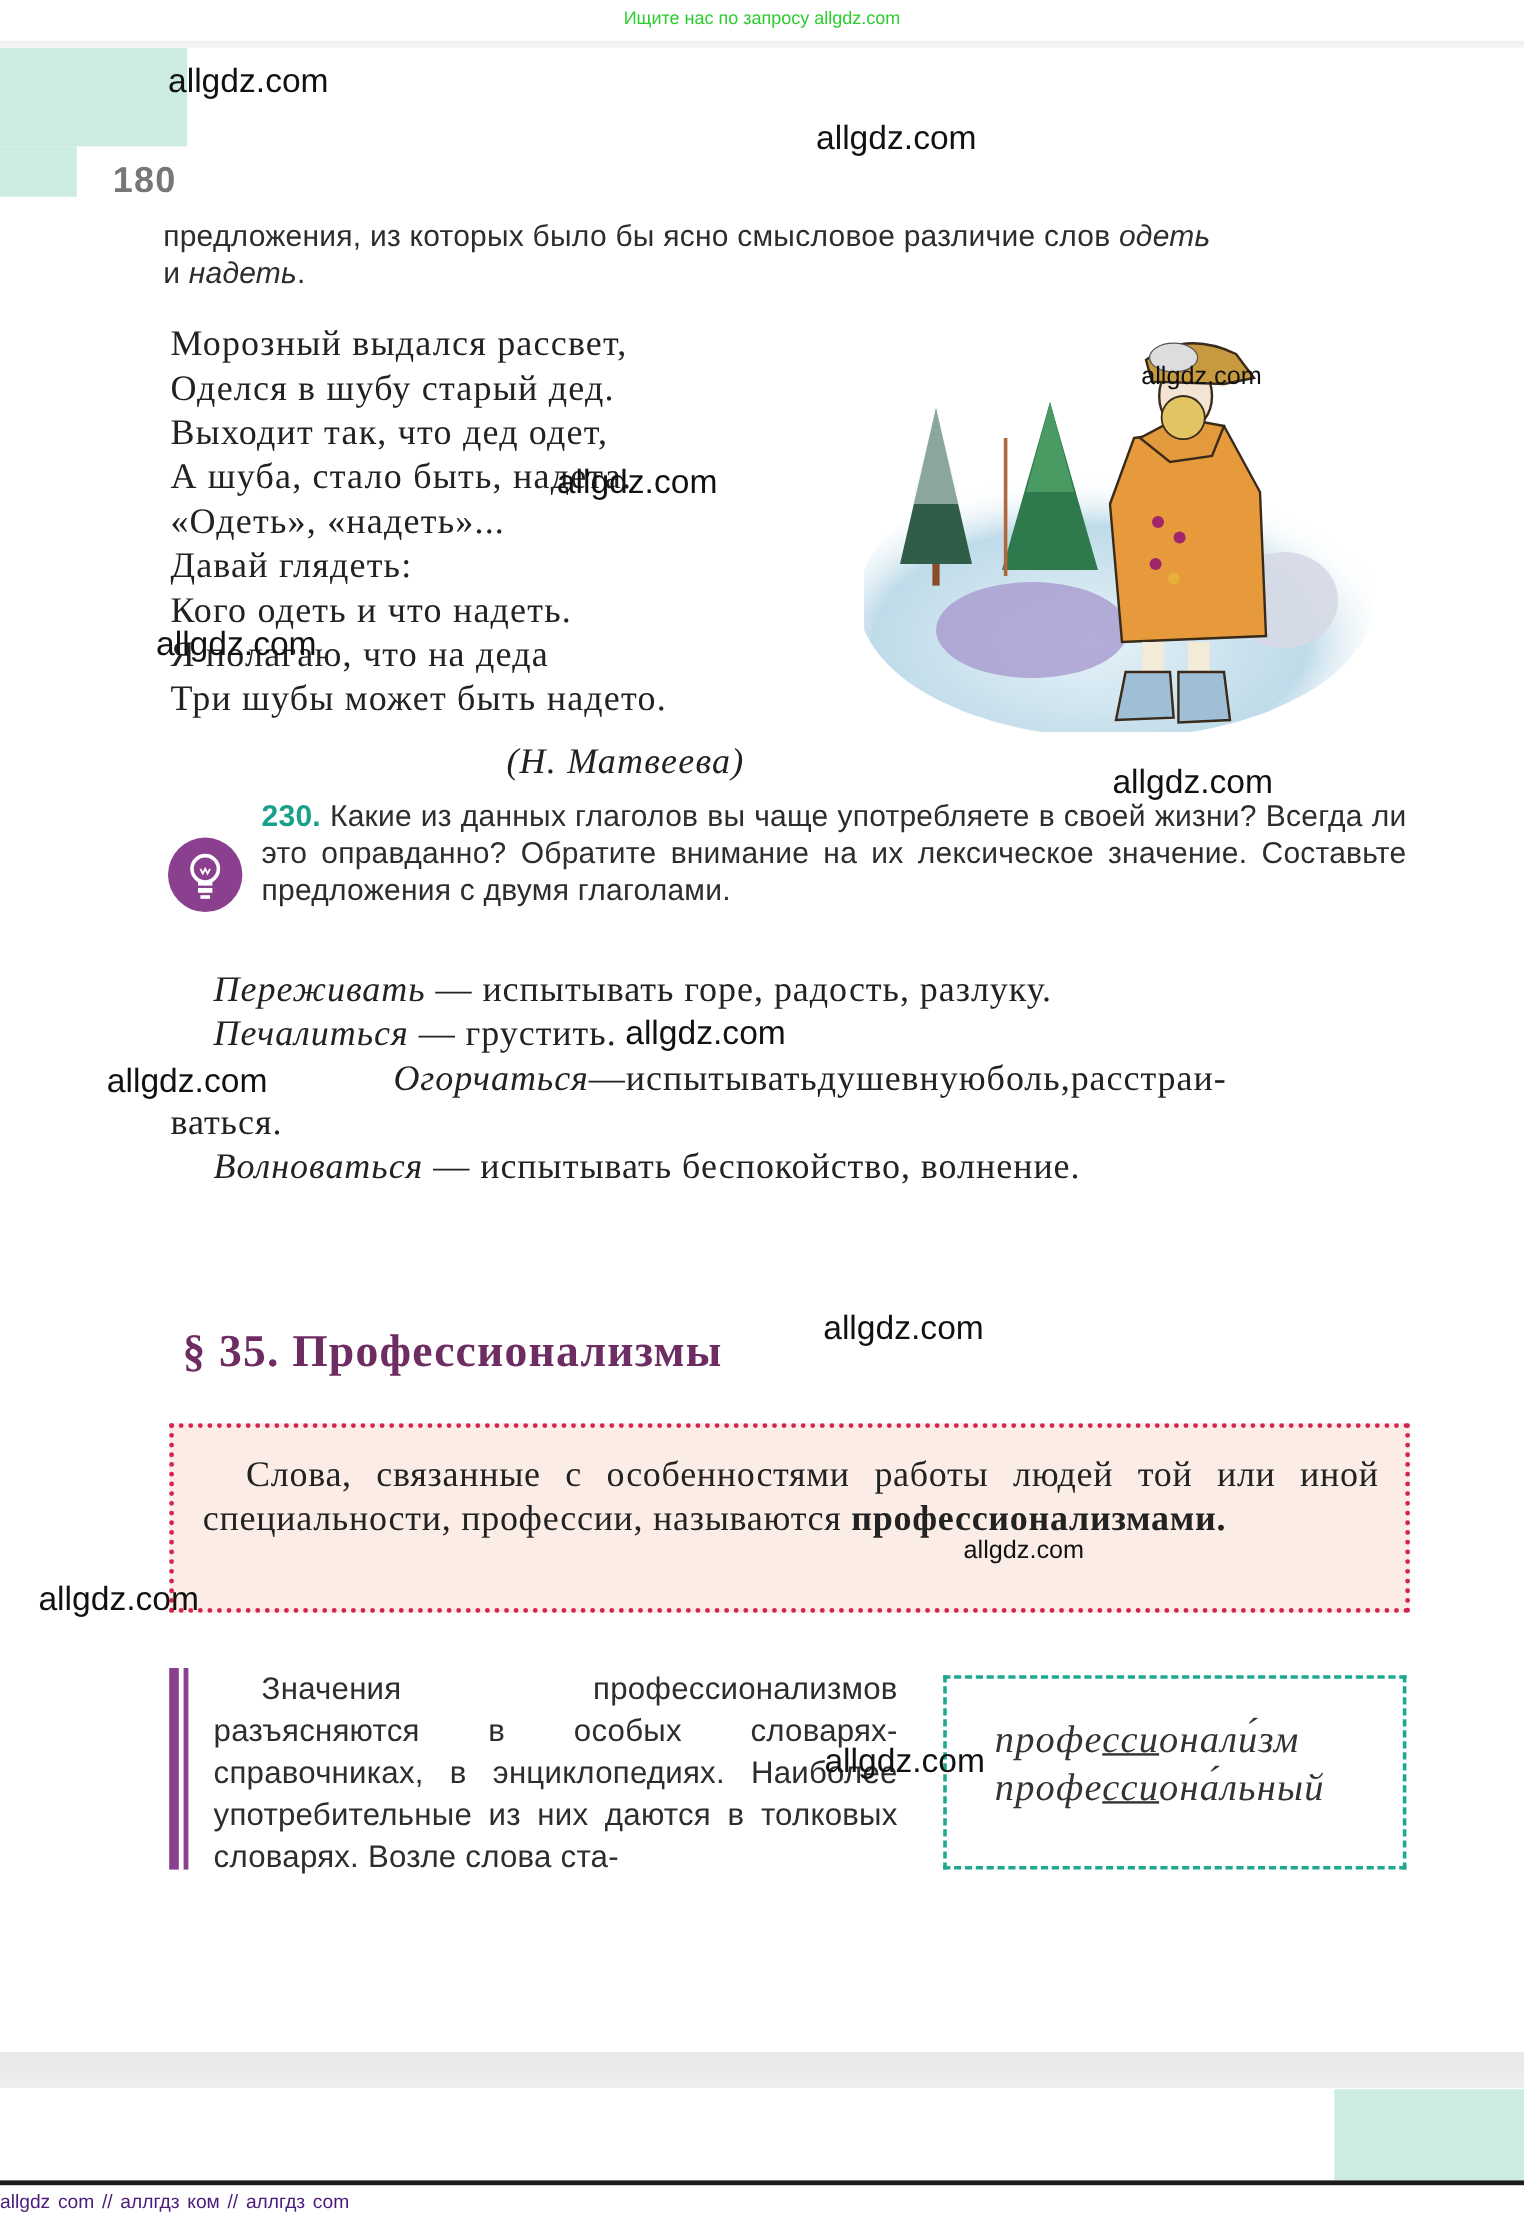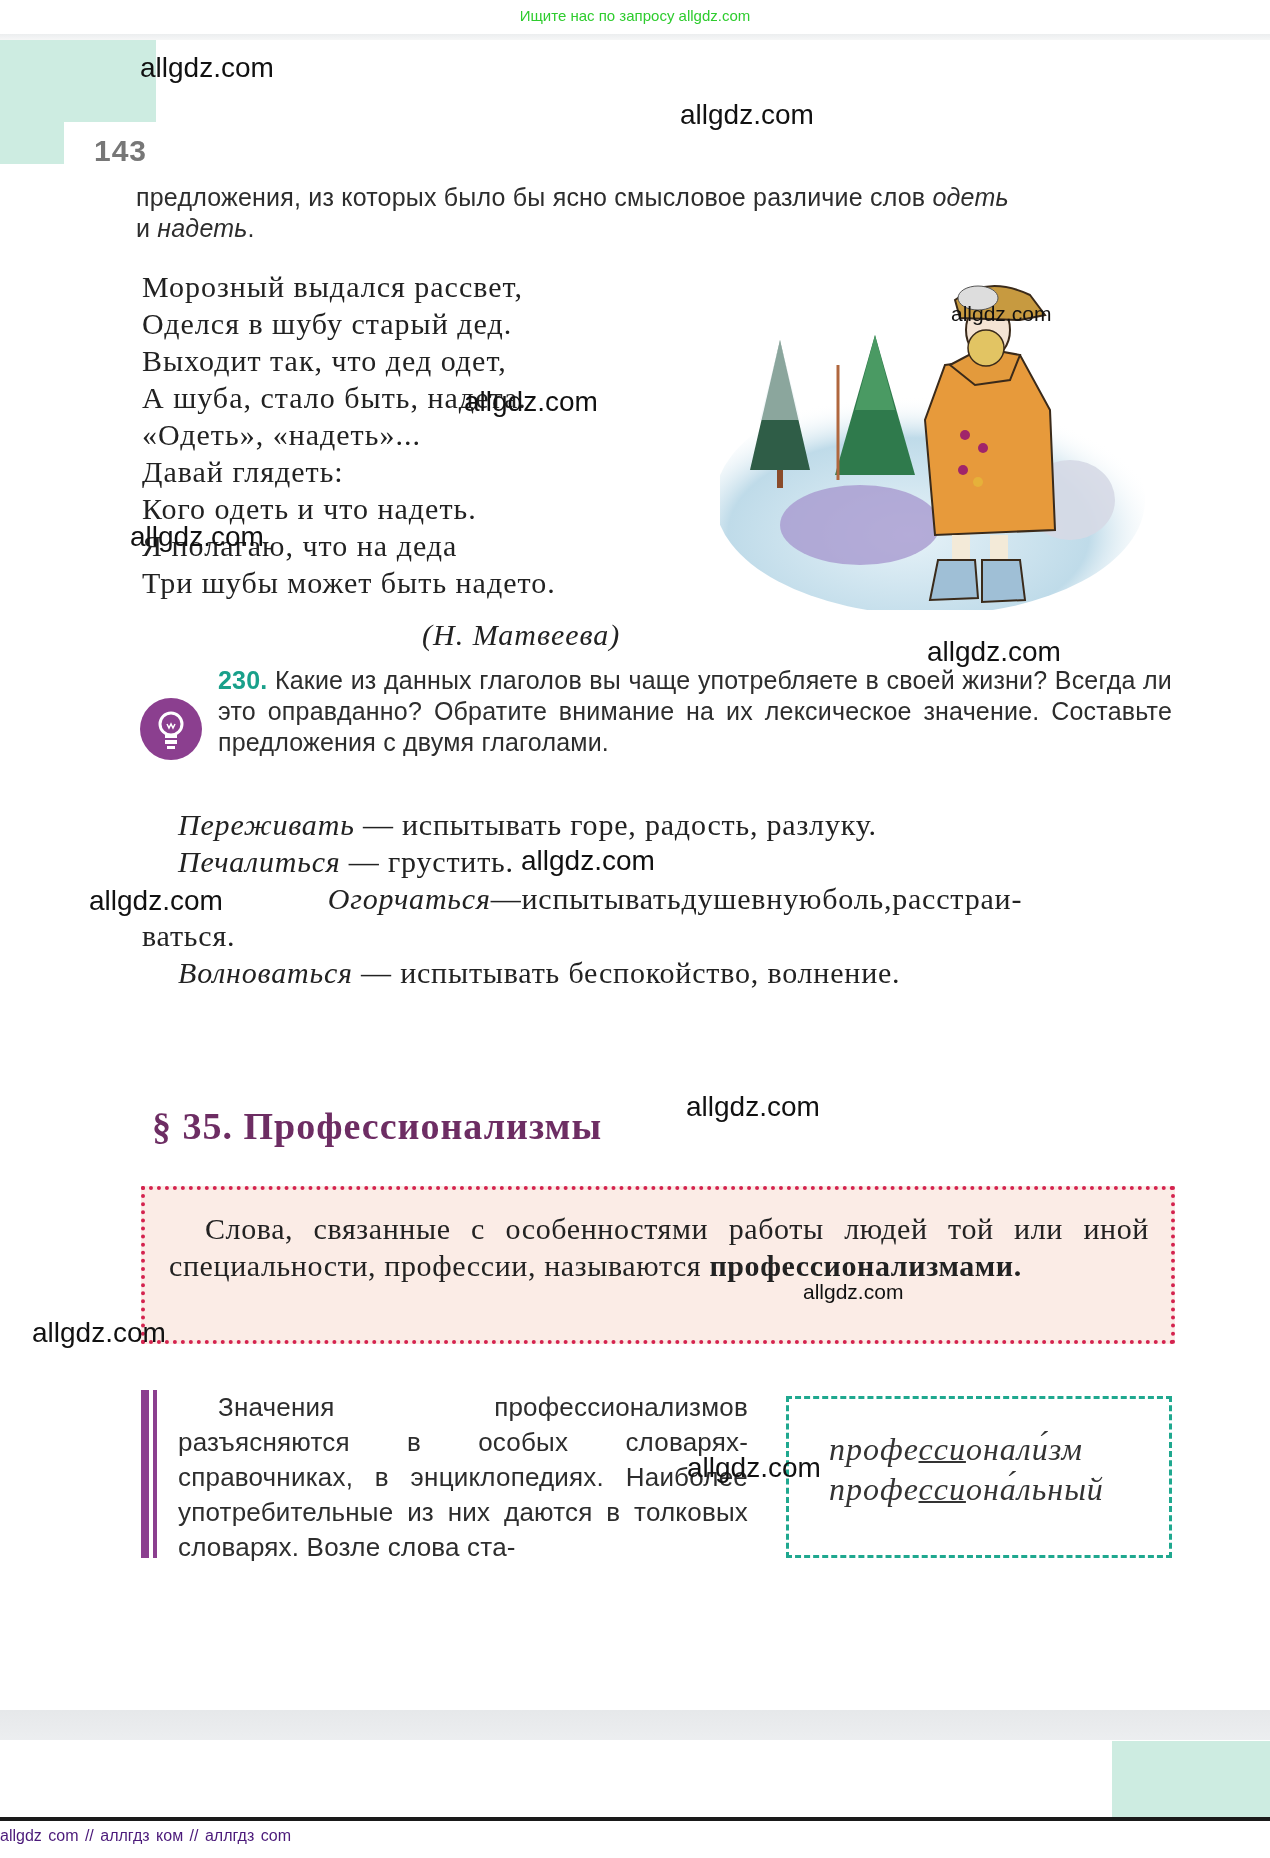--- a/index.html
+++ b/index.html
@@ -74,21 +74,21 @@
 <body>
 
 <div class="top-banner">
   <span>Ищите нас по запросу allgdz.com</span>
 </div>
 <div class="top-shadow"></div>
 
 <div class="page"></div>
 <div class="corner-tab"></div>
 <div class="corner-tab2"></div>
-<div class="page-num">143</div>
+<div class="page-num">180</div>
 
 <div class="sans-body" style="left:136px; top:182px; width:1030px;">
   <span>предложения, из которых было бы ясно смысловое различие слов </span><i>одеть</i><br>
   <span>и </span><i>надеть</i><span>.</span>
 </div>
 
 <div class="poem">
   <span class="poem-line">Морозный выдался рассвет,</span>
   <span class="poem-line">Оделся в шубу старый дед.</span>
   <span class="poem-line">Выходит так, что дед одет,</span>

